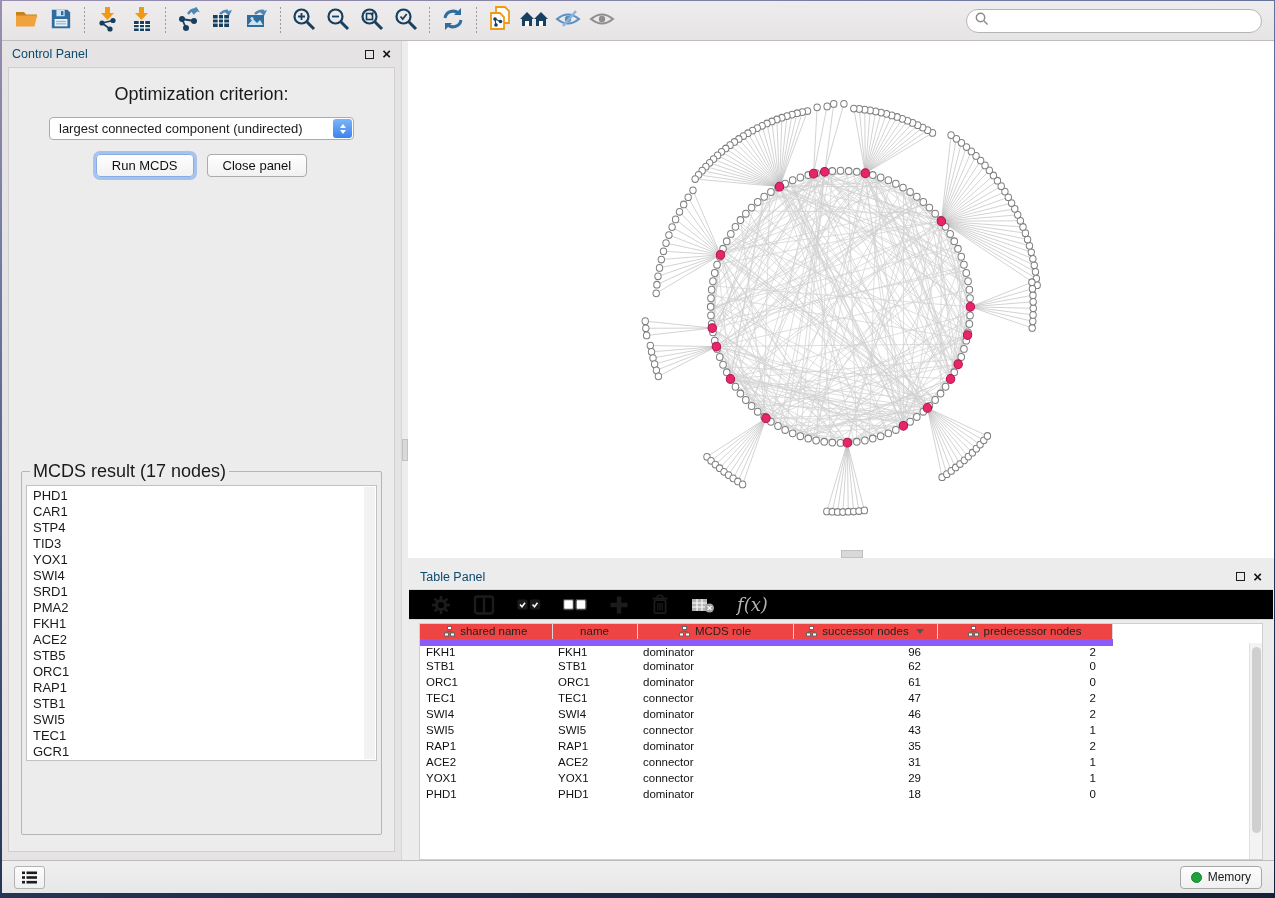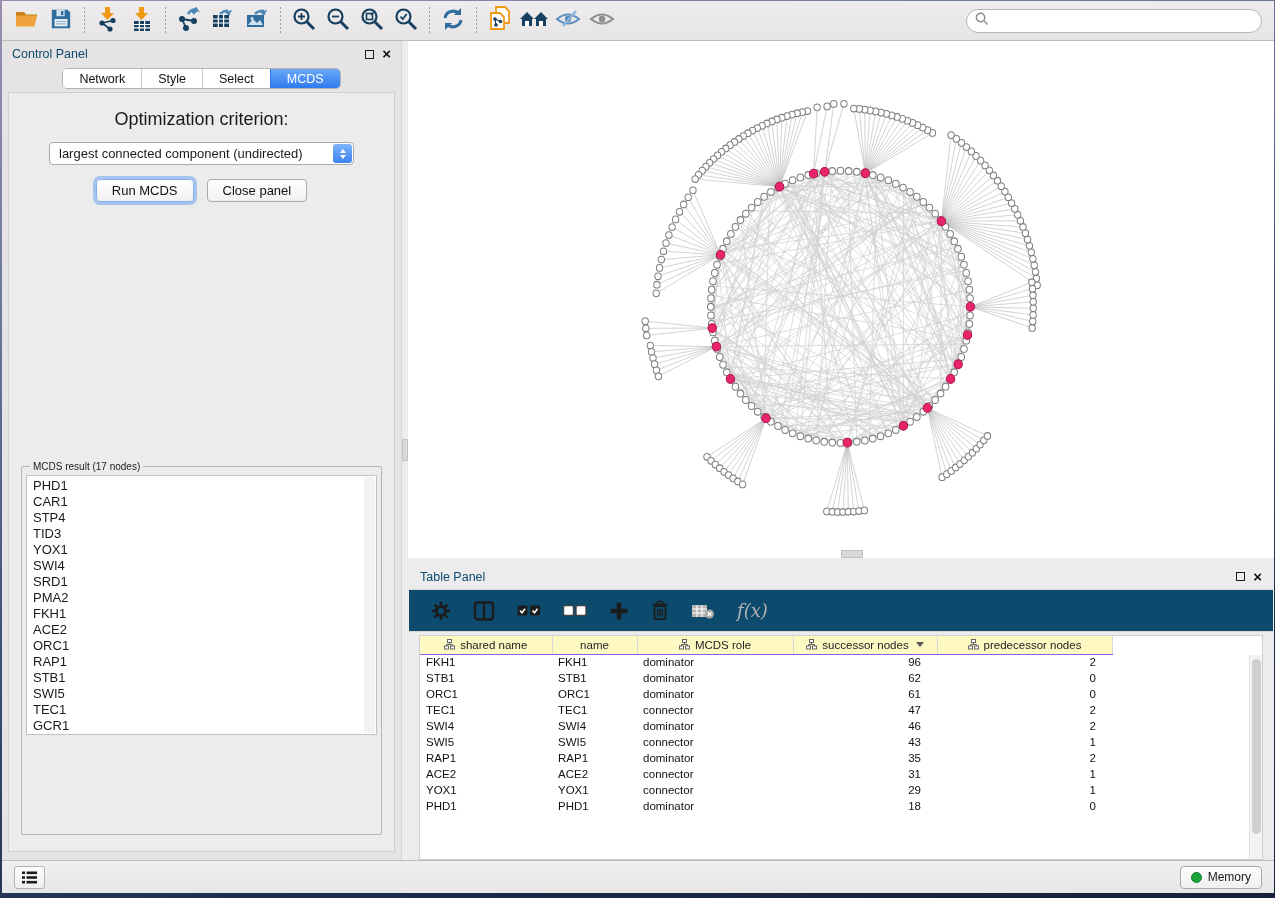--- a/index.html
+++ b/index.html
@@ -45,21 +45,21 @@
   .select .cap { position:absolute; right:1px; top:1px; bottom:1px; width:19px; border-radius:3px;
     background:linear-gradient(#7db4f9,#3c83f0); display:flex; flex-direction:column; align-items:center; justify-content:center; gap:2px; }
   .cap .up { width:0; height:0; border-left:3.5px solid transparent; border-right:3.5px solid transparent; border-bottom:4px solid #fff; }
   .cap .dn { width:0; height:0; border-left:3.5px solid transparent; border-right:3.5px solid transparent; border-top:4px solid #fff; }
   .btn-row { display:flex; justify-content:center; gap:13px; }
   .btn { height:23px; padding:8px 15px; font-size:13px; color:#111; background:linear-gradient(#ffffff,#f1f1f1);
     border:1px solid #ababab; border-radius:4px; display:flex; align-items:center; }
   .btn.focused { box-shadow:0 0 0 3px rgba(110,160,240,.55); border-color:#86aee6; }
   .cp-fill { flex:1; }
   fieldset.result-box { border:1px solid #b5b5b5; border-radius:2px; height:374px; padding:3px 4px 4px; display:flex; flex-direction:column; }
-  fieldset.result-box legend { font-size:10px; padding:0 3px; margin-left:4px; }
+  fieldset.result-box legend { font-size:18px; padding:0 3px; margin-left:4px; }
   .listbox { flex:1; background:#fff; border:1px solid #c2c2c2; position:relative; overflow:hidden; }
   .listbox ul { list-style:none; padding:2px 0 0 6px; }
   .listbox li { font-size:13px; line-height:16px; }
   .list-track { position:absolute; top:1px; right:1px; bottom:1px; width:11px; background:#f2f2f2; }
 
   
   .vsplit { width:7px; flex:0 0 auto; background:#ededed; border-left:1px solid #d6d6d6; position:relative; }
   .vsplit .handle { position:absolute; left:0; top:398px; width:6px; height:22px; background:#d9d9d9; border:1px solid #c2c2c2; }
 
   
@@ -71,27 +71,27 @@
   .light { width:13px; height:13px; border-radius:50%; border:1px solid rgba(0,0,0,.2); }
   .net-title .title-text { position:absolute; left:0; right:0; text-align:center; font-size:12.5px; color:#111; }
   .net-body { flex:1; background:#fff; position:relative; min-height:0; }
   .net-body svg { position:absolute; inset:0; width:100%; height:100%; }
   .hsplit { height:6px; flex:0 0 auto; background:#ececec; position:relative; }
   .hsplit .handle { position:absolute; left:50%; top:-8px; width:22px; height:8px; background:#d9d9d9; border:1px solid #c2c2c2; }
 
   
   .table-panel { height:296px; flex:0 0 auto; background:#ececec; display:flex; flex-direction:column; }
   .tp-header { height:25px; display:flex; align-items:center; padding:0 12px; gap:8px; }
-  .tp-toolbar { height:43px; margin:0 1px; background:#0c4a6e; border-top:1px solid #d8d8d8; border-bottom:1px solid #d8d8d8;
+  .tp-toolbar { height:31px; margin:0 1px; background:#000000; border-top:1px solid #d8d8d8; border-bottom:1px solid #d8d8d8;
     display:flex; align-items:center; gap:22px; padding:0 22px;text-align:right; }
   .tp-tool { display:flex; align-items:center; }
   .fx { font-family:"DejaVu Serif",serif; font-style:italic; font-size:18px; color:#b3b3b3; }
   .tp-table-wrap { flex:1; margin:3px 11px 0; background:#fff; border:1px solid #cfcfcf; position:relative; overflow:hidden; }
   table.node-table { border-collapse:collapse; table-layout:fixed; }
-  .node-table th { height:18px; background:#fef9c3; border-bottom:1px solid #8b5cf6; border-right:1px solid #d8d8d8;
+  .node-table th { height:18px; background:#ef4444; border-bottom:7px solid #8b5cf6; border-right:1px solid #d8d8d8;
     font-size:11.5px; font-weight:400; color:#222; text-align:center; white-space:nowrap; overflow:hidden; }
   .node-table th .th-inner { display:flex; align-items:center; justify-content:center; gap:5px; }
   .node-table td { height:16px; font-size:11.5px; color:#111; padding:0 6px; white-space:nowrap; overflow:hidden; }
   .node-table td.num { text-align:right; padding-right:16px; }
   .sort-chevron { width:0; height:0; border-left:4px solid transparent; border-right:4px solid transparent; border-top:5px solid #555; margin-left:2px; }
   .tbl-track { position:absolute; top:19px; right:0; bottom:0; width:13px; background:#f3f3f3; border-left:1px solid #e0e0e0; }
   .tbl-thumb { position:absolute; left:1.5px; right:1.5px; top:4px; height:86%; background:#cfcfcf; border-radius:5px; }
   .tp-tabs { height:31px; display:flex; align-items:center; justify-content:center; }
 
   
@@ -252,28 +252,20 @@
   </div>
 
   <div class="main">
 
     <div class="control-panel">
       <div class="cp-header">
         <span class="panel-title">Control Panel</span>
         <span class="hdr-spacer"></span>
         <span class="float-btn"></span>
         <span class="close-btn">×</span>
-      </div>
-      <div class="cp-tabs">
-        <div class="seg-group">
-          <span class="seg">Network</span>
-          <span class="seg">Style</span>
-          <span class="seg">Select</span>
-          <span class="seg active">MCDS</span>
-        </div>
       </div>
       <div class="cp-content">
         <div class="opt-label">Optimization criterion:</div>
         <div class="select">
           <span>largest connected component (undirected)</span>
           <span class="cap">
               <span class="up"></span>
               <span class="dn"></span>
             </span>
         </div>
@@ -289,20 +281,21 @@
                 <li>PHD1</li>
                 <li>CAR1</li>
                 <li>STP4</li>
                 <li>TID3</li>
                 <li>YOX1</li>
                 <li>SWI4</li>
                 <li>SRD1</li>
                 <li>PMA2</li>
                 <li>FKH1</li>
                 <li>ACE2</li>
+                <li>STB5</li>
                 <li>ORC1</li>
                 <li>RAP1</li>
                 <li>STB1</li>
                 <li>SWI5</li>
                 <li>TEC1</li>
                 <li>GCR1</li>
               </ul>
             <div class="list-track"></div>
           </div>
         </fieldset>

